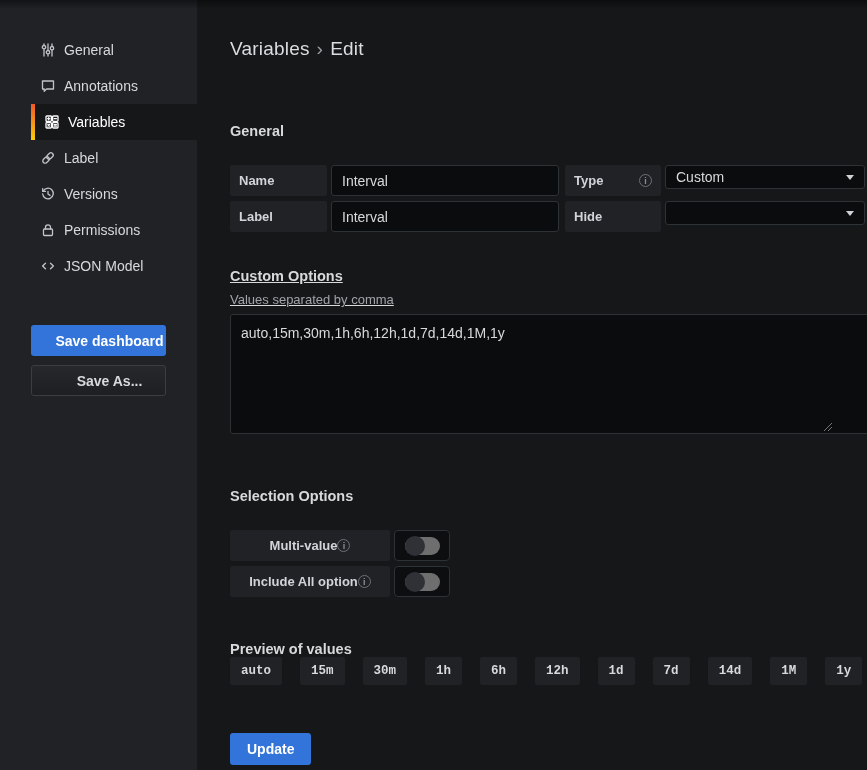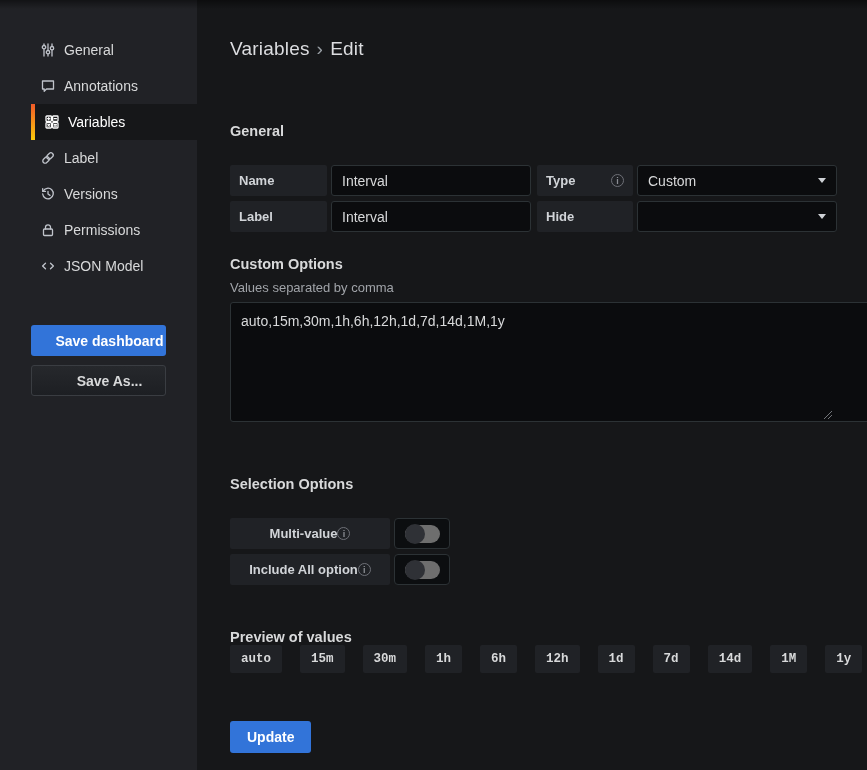--- a/index.html
+++ b/index.html
@@ -59,42 +59,42 @@
     color: #d8d9da;
   }
 
   
   .main { flex: 1; padding: 38px 31px 0 33px; position: relative; }
   .breadcrumb { font-size: 19px; font-weight: 500; color: #dcdde0; letter-spacing: 0.2px; }
   .breadcrumb .sep { color: #9aa0a6; margin: 0 7px; font-weight: 400; }
 
   .section-title { font-size: 14.5px; font-weight: 600; color: #d8d9da; }
   .sec-general { margin-top: 63px; }
-  .sec-custom { margin-top: 24px; }
+  .sec-custom { margin-top: 36px; text-decoration: underline; }
   .sec-selection { margin-top: 50px; }
   .sec-preview { margin-top: 44px; }
 
   .form-rows { margin-top: 26px; }
   .form-row { display: flex; margin-bottom: 5px; }
   .gf-label {
     height: 31px; background: #202226; border-radius: 2px;
     display: flex; align-items: center;
     padding: 0 9px; font-size: 13px; font-weight: 600; color: #d1d4d8;
   }
   .w-small { width: 97px; }
   .w-mid { width: 96px; justify-content: space-between; margin-left: 6px; }
   .w-wide { width: 160px; justify-content: center; }
   .gf-input {
-    width: 200px; height: 31px; margin-left: 4px;
+    width: 228px; height: 31px; margin-left: 4px;
     background: #0b0c0e; border: 1px solid #2c3235; border-radius: 3px;
     color: #d8d9da; font-size: 14px; padding: 0 10px;
     font-family: "Liberation Sans", sans-serif;
   }
   .gf-select {
-    width: 200px; height: 31px; margin-left: 4px;
+    width: 200px; height: 24px; margin-left: 4px;
     background: #0b0c0e; border: 1px solid #2c3235; border-radius: 3px;
     display: flex; align-items: center; justify-content: space-between;
     padding: 0 10px; font-size: 14px; color: #d8d9da; cursor: pointer;
   }
   .caret {
     width: 0; height: 0;
     border-left: 4.5px solid transparent; border-right: 4.5px solid transparent;
     border-top: 5px solid #cfd2d6;
   }
   .info-icon {

